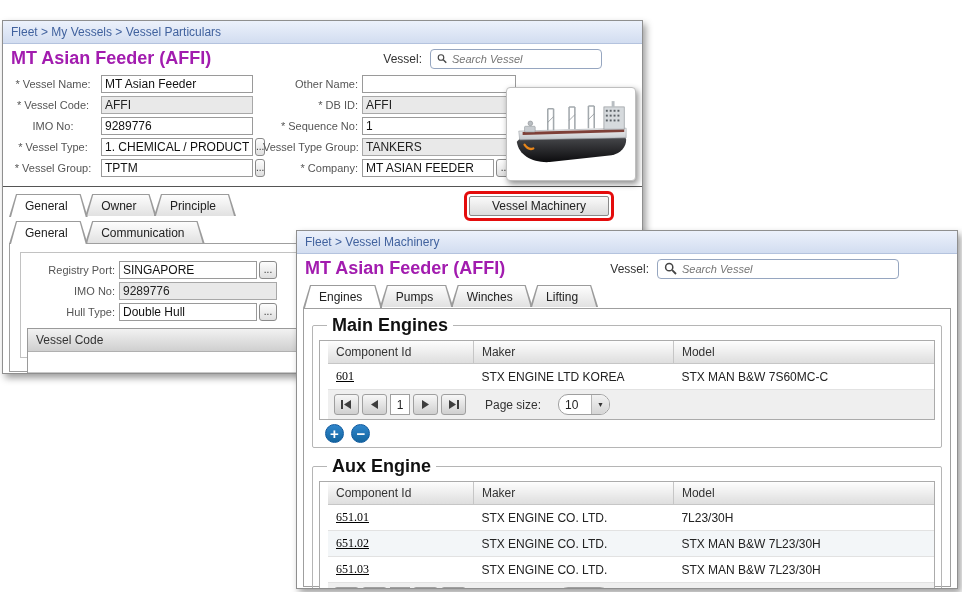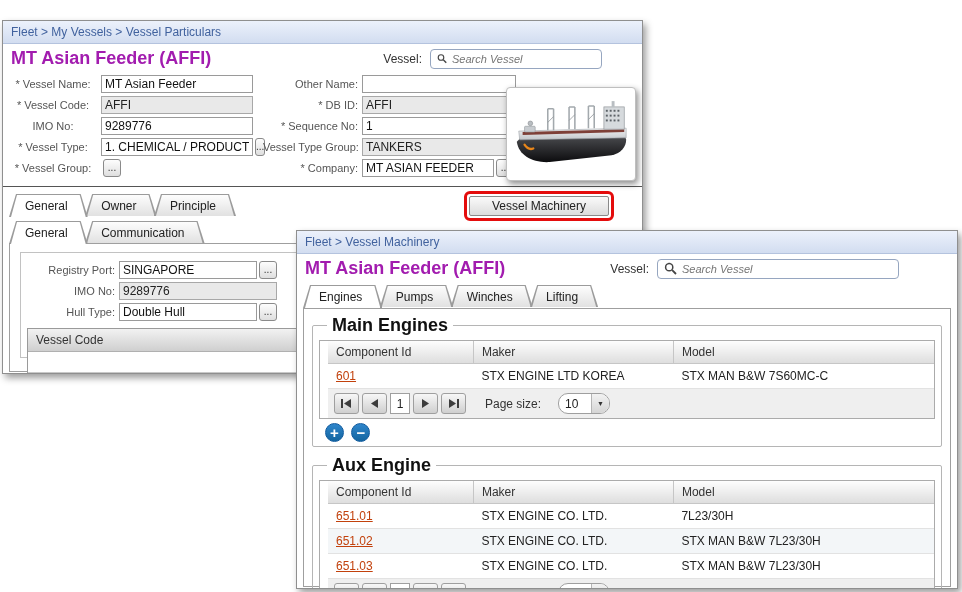--- a/index.html
+++ b/index.html
@@ -99,21 +99,21 @@
   
   .grid{border:1px solid #ababab;background:#fff;padding-left:8px;}
   table.grid-tbl{width:100%;border-collapse:collapse;table-layout:fixed;font-size:12px;}
   table.grid-tbl th{
     background:linear-gradient(#fdfdfd,#dedede);border:1px solid #c6c6c6;border-top:none;
     text-align:left;padding:4px 8px;font-weight:normal;color:#333;
   }
   table.grid-tbl th:first-child{border-left:none;} table.grid-tbl th:last-child{border-right:none;}
   table.grid-tbl td{border-bottom:1px solid #e2e2e2;padding:5px 8px;color:#222;overflow:hidden;white-space:nowrap;}
   tr.alt td{background:#f3f6f8;}
-  .link{color:#c2410c;text-decoration:underline;cursor:pointer;}
+  .link{color:#000000;text-decoration:underline;cursor:pointer;font-family:Liberation Serif, serif;}
   .pager{
     background:#efefef;padding:4px 6px;display:flex;align-items:center;font-size:12px;color:#333;
   }
   .pgbtn{
     width:25px;height:21px;border:1px solid #9f9f9f;border-radius:3px;
     background:linear-gradient(#f7f7f7,#cfcfcf);display:inline-flex;align-items:center;
     justify-content:center;margin-right:3px;padding:0;cursor:pointer;
   }
   .pgnum{
     width:18px;height:19px;border:1px solid #9f9f9f;background:#fff;display:inline-flex;
@@ -188,20 +188,21 @@
           <span class="flabel">IMO No:</span>
           <input class="finput w144" value="9289776" style="">
         </div>
         <div class="frow">
           <span class="flabel">* Vessel Type:</span>
           <input class="finput w144" value="1. CHEMICAL / PRODUCT TA" style="">
           <button class="ellipsis-btn">...</button>
         </div>
         <div class="frow">
           <span class="flabel">* Vessel Group:</span>
+          <input class="finput w144" value="TPTM" style="">
           <button class="ellipsis-btn">...</button>
         </div>
       </div>
 
       <div class="fcol-right">
         <div class="frow">
           <span class="flabel">Other Name:</span>
           <input class="finput w146" value="" style="">
         </div>
         <div class="frow">

